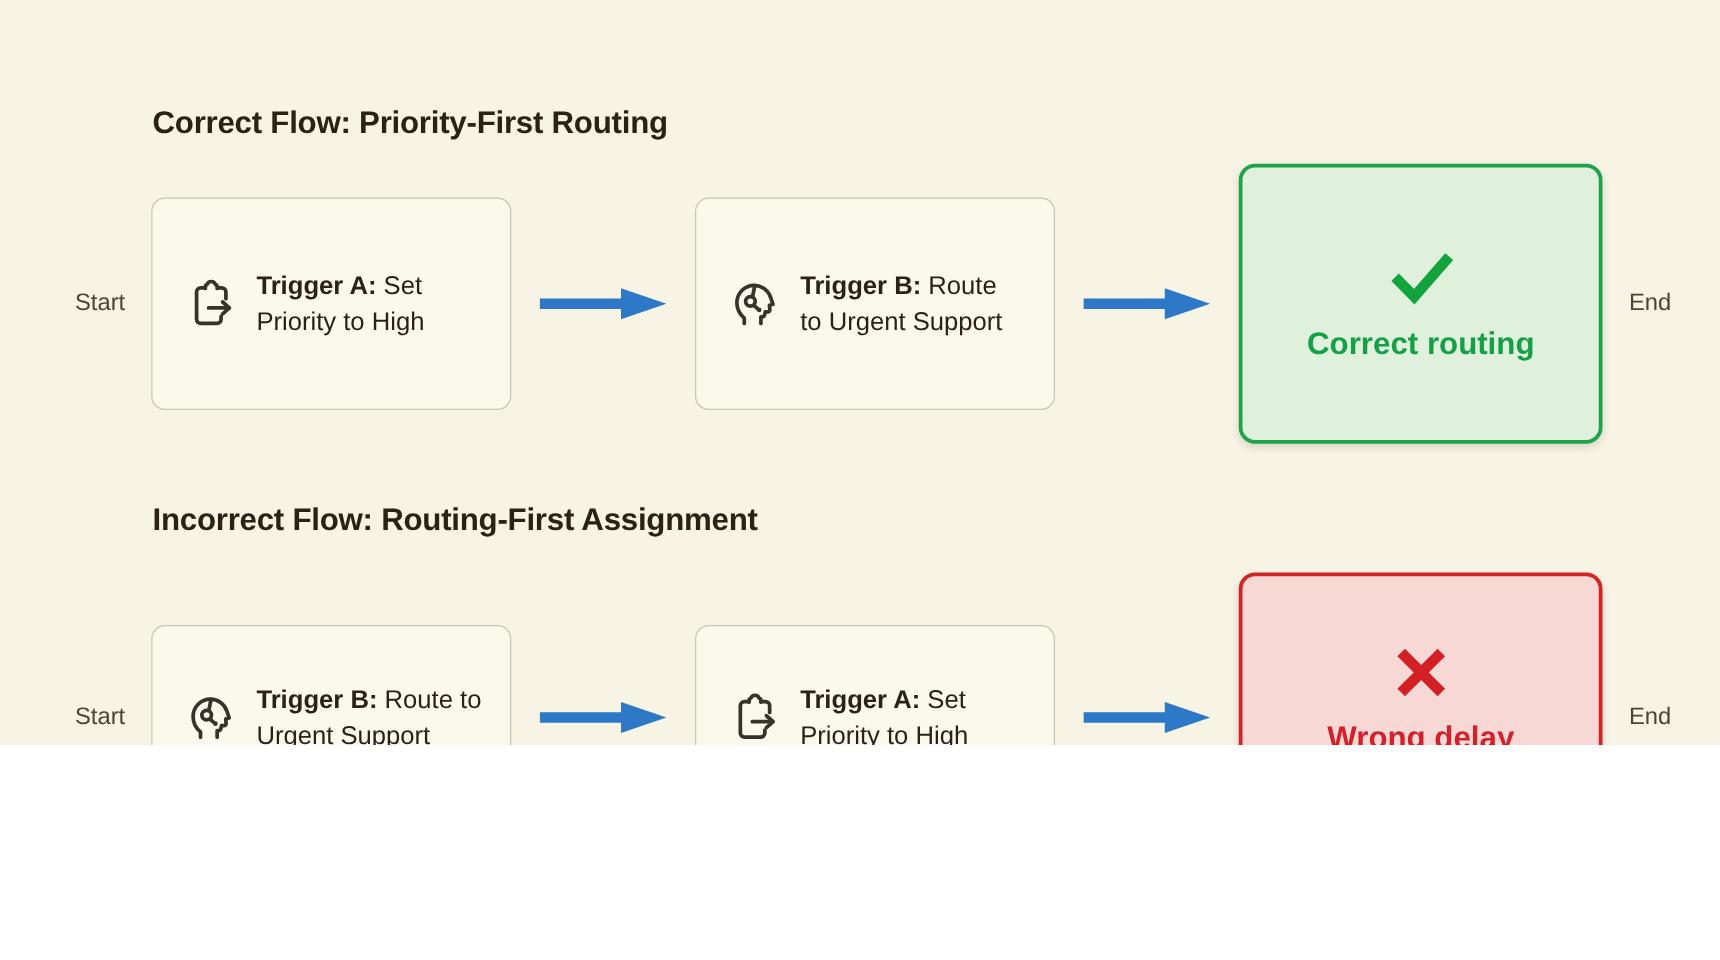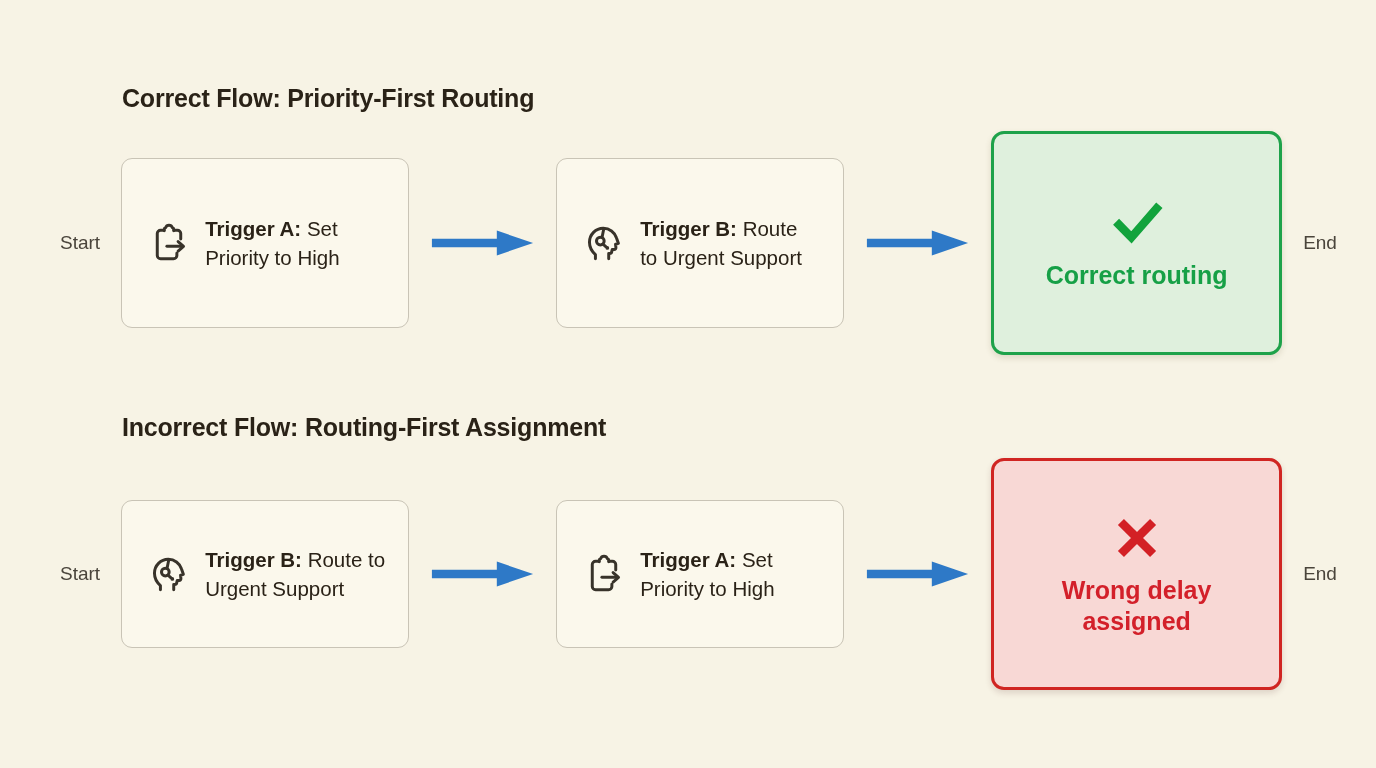--- a/index.html
+++ b/index.html
@@ -1,27 +1,27 @@
 <!DOCTYPE html>
 <html><head>
 <meta charset="utf-8">
 <style>
   html,body { margin:0; padding:0; }
   .canvas {
-    position:relative; width:1376px; height:768px;
+    position:relative; width:1376px; height:596px;
     background:#f7f3e5; overflow:hidden;
     font-family:"Liberation Sans", sans-serif;
     color:#2a2217;
   }
   .flow-title {
     position:absolute; left:122px;
     font-size:25px; font-weight:700; color:#2a2217; letter-spacing:-0.2px;
   }
   #flow-title-1 { top:84px; }
-  #flow-title-2 { top:413px; }
+  #flow-title-2 { top:402px; }
 
   .flow-row {
     position:absolute; left:60px;
     display:flex; align-items:center; column-gap:17px;gap:21px;
   }
   #flow-row-1 { top:131px; height:224px; }
   #flow-row-2 { top:458px; height:232px; }
 
   .terminal-label { font-size:19px; color:#4a443b; flex:none; }
 

